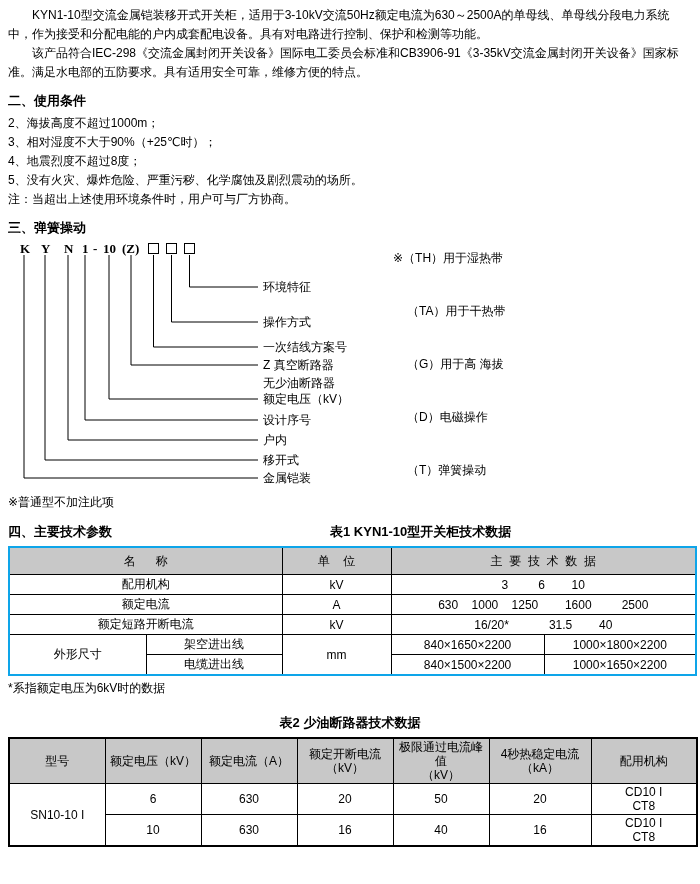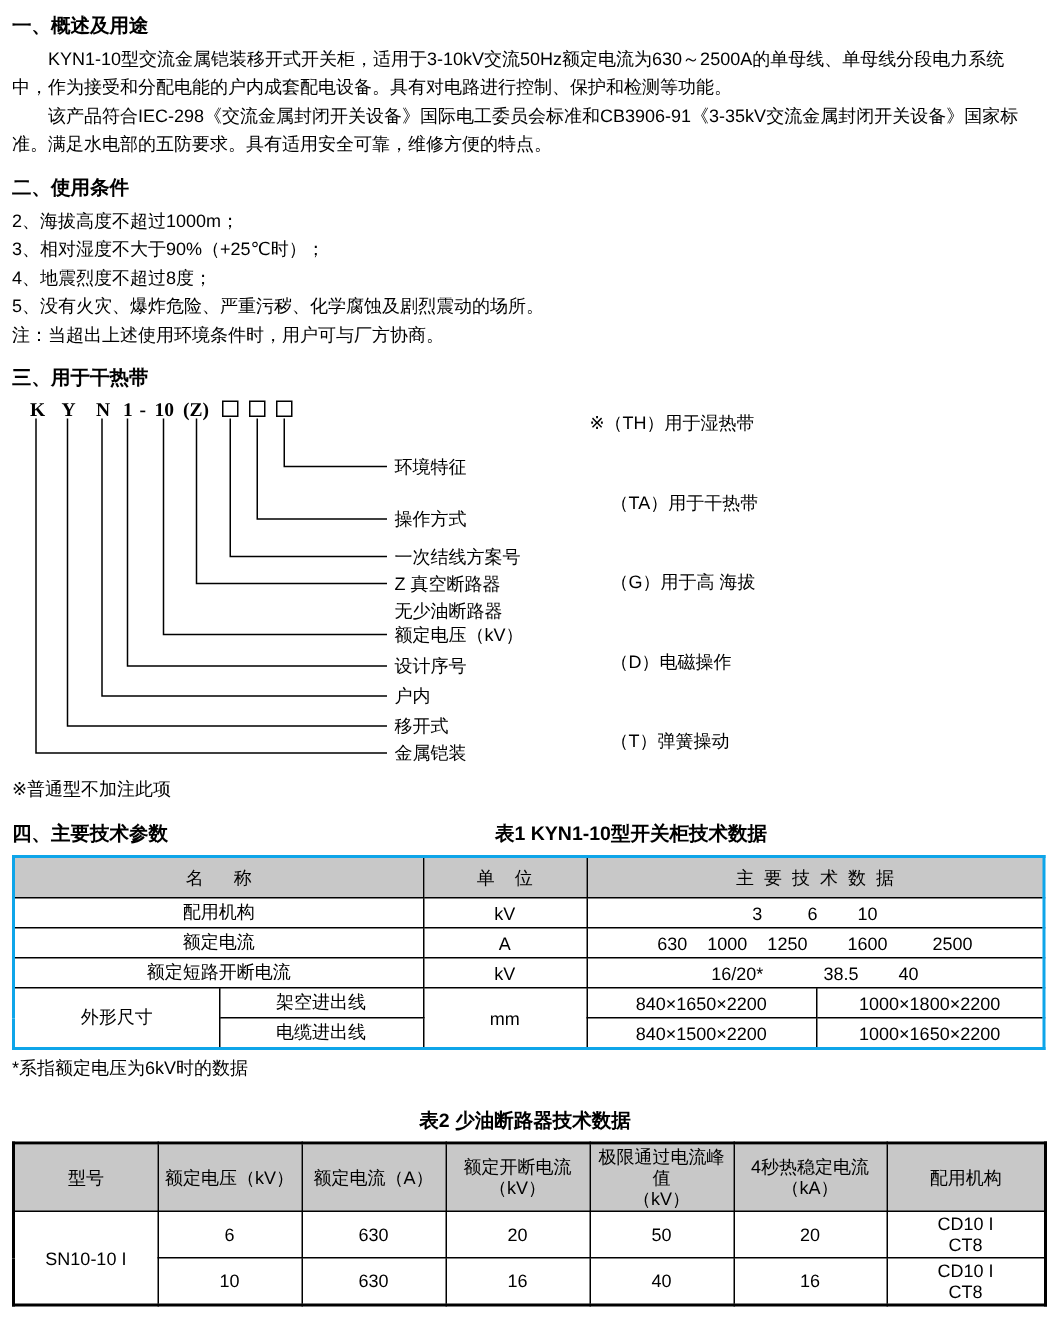--- a/index.html
+++ b/index.html
@@ -35,32 +35,31 @@
   .t2{width:688px;border:2px solid #000;}
   .t2 th,.t2 td{border:1px solid #000;text-align:center;padding:1px 2px;line-height:14px;overflow:hidden;}
   .t2 th{background:#c8c8c8;font-weight:normal;height:30px;}
   .t2 td{height:28px;}
 </style>
 </head>
 <body>
 
 <div class="page">
 
-  <div class="sec-heading first">一、概述及用途</div>
   <p class="para">KYN1-10型交流金属铠装移开式开关柜，适用于3-10kV交流50Hz额定电流为630～2500A的单母线、单母线分段电力系统中，作为接受和分配电能的户内成套配电设备。具有对电路进行控制、保护和检测等功能。</p>
   <p class="para">该产品符合IEC-298《交流金属封闭开关设备》国际电工委员会标准和CB3906-91《3-35kV交流金属封闭开关设备》国家标准。满足水电部的五防要求。具有适用安全可靠，维修方便的特点。</p>
 
   <div class="sec-heading">二、使用条件</div>
   <div class="cond-item">2、海拔高度不超过1000m；</div>
   <div class="cond-item">3、相对湿度不大于90%（+25℃时）；</div>
   <div class="cond-item">4、地震烈度不超过8度；</div>
   <div class="cond-item">5、没有火灾、爆炸危险、严重污秽、化学腐蚀及剧烈震动的场所。</div>
   <div class="cond-item">注：当超出上述使用环境条件时，用户可与厂方协商。</div>
 
-  <div class="sec-heading">三、用于干热带</div>
+  <div class="sec-heading">三、弹簧操动</div>
 
   <div class="diagram">
     <svg width="700" height="272">
       <g stroke="#000" stroke-width="1" fill="none">
         <polyline points="181.5,14 181.5,46 250,46"></polyline>
         <polyline points="163.5,14 163.5,81 250,81"></polyline>
         <polyline points="145.5,14 145.5,106 250,106"></polyline>
         <polyline points="123,14 123,124 250,124"></polyline>
         <polyline points="101,14 101,158 250,158"></polyline>
         <polyline points="77,14 77,179 250,179"></polyline>
@@ -128,21 +127,21 @@
       <td colspan="2" class="pre">3         6        10</td>
     </tr>
     <tr>
       <td colspan="2">额定电流</td>
       <td>A</td>
       <td colspan="2" class="pre">630    1000    1250        1600         2500</td>
     </tr>
     <tr>
       <td colspan="2">额定短路开断电流</td>
       <td>kV</td>
-      <td colspan="2" class="pre">16/20*            38.5        40</td>
+      <td colspan="2" class="pre">16/20*            31.5        40</td>
     </tr>
     <tr>
       <td rowspan="2">外形尺寸</td>
       <td>架空进出线</td>
       <td rowspan="2">mm</td>
       <td>840×1650×2200</td>
       <td>1000×1800×2200</td>
     </tr>
     <tr>
       <td>电缆进出线</td>

